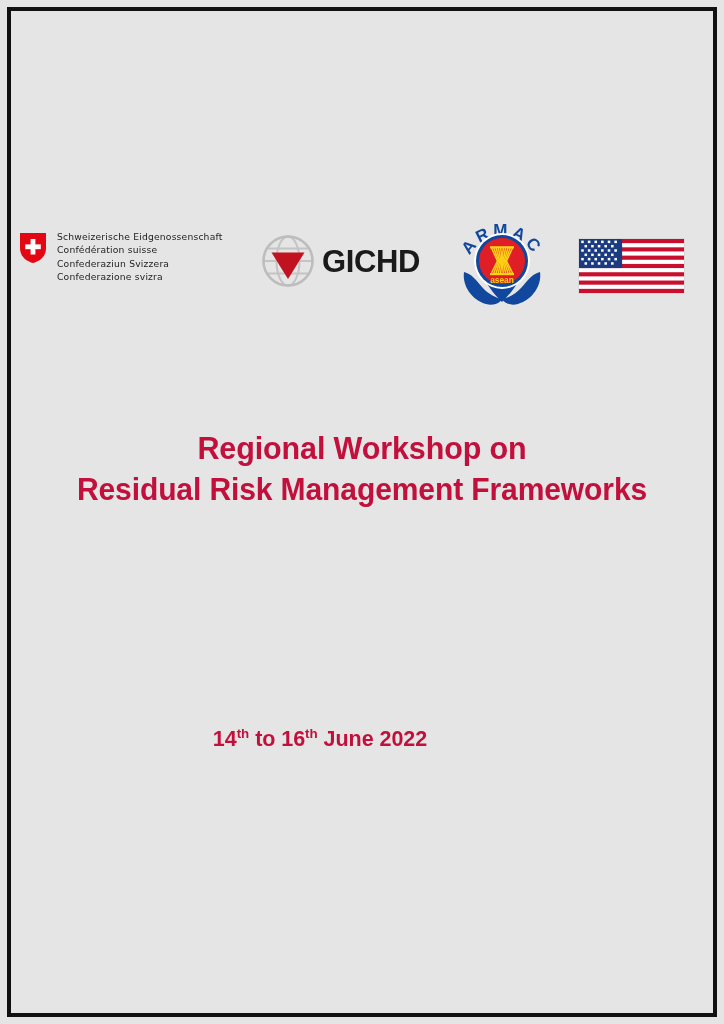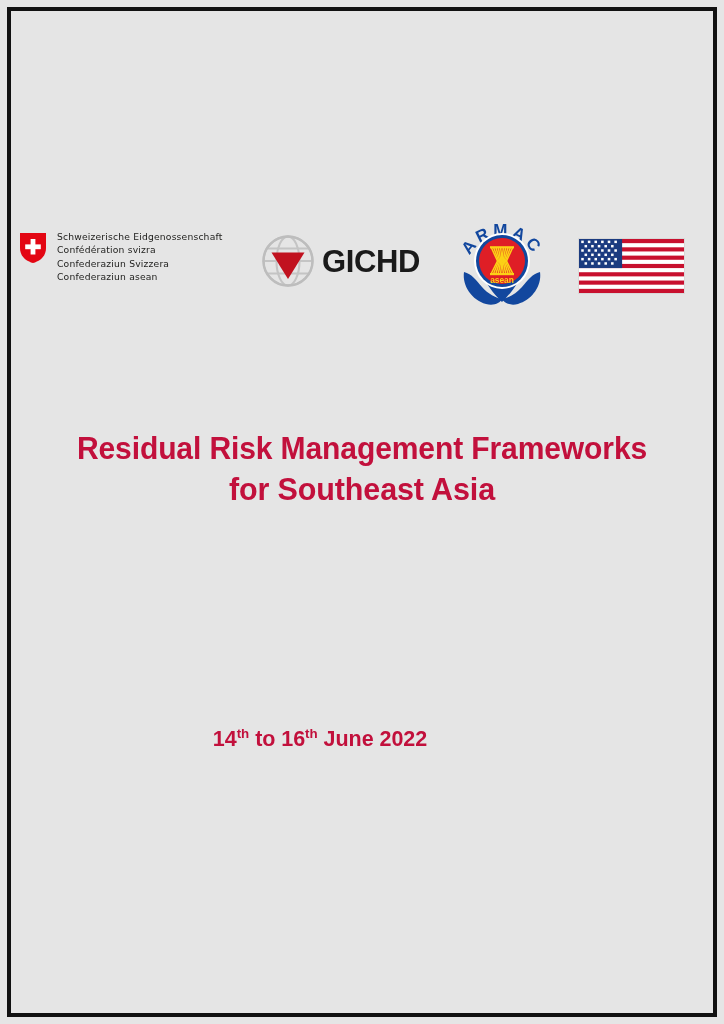--- a/index.html
+++ b/index.html
@@ -159,23 +159,23 @@
   <div class="logo-row">
 
     <div class="swiss-logo">
       <svg class="swiss-shield" viewBox="0 0 26 30">
         <path d="M0 0 H26 V15 C26 23 20.5 28 13 30 C5.5 28 0 23 0 15 Z" fill="#E30613"></path>
         <rect x="10.6" y="6.0" width="4.8" height="15.5" fill="#ffffff"></rect>
         <rect x="5.2" y="11.4" width="15.6" height="4.8" fill="#ffffff"></rect>
       </svg>
       <div class="swiss-text">
         <div>Schweizerische Eidgenossenschaft</div>
-        <div>Confédération svizra</div>
+        <div>Confédération suisse</div>
         <div>Confederaziun Svizzera</div>
-        <div>Confederaziun asean</div>
+        <div>Confederazione svizra</div>
       </div>
     </div>
 
     <div class="gichd-logo">
       <svg class="gichd-globe" viewBox="0 0 54 54">
         <g fill="none" stroke="#c4c4c4" stroke-width="2.1">
           <circle cx="27" cy="27" r="24.5"></circle>
           <ellipse cx="27" cy="27" rx="11.5" ry="24.5"></ellipse>
           <line x1="3" y1="27" x2="51" y2="27"></line>
           <path d="M7.0 14.5 H47.0"></path>
@@ -294,21 +294,21 @@
             <rect x="46" y="43" width="4.6" height="4.6"></rect>
             <rect x="58" y="43" width="4.6" height="4.6"></rect>
           </g>
         </g>
       </svg>
     </div>
 
   </div>
 
   <div class="title-block">
+    <span class="title-line">Regional Workshop on</span>
     <span class="title-line wide">Residual Risk Management Frameworks</span>
-    <span class="title-line">for Southeast Asia</span>
   </div>
 
   <div class="event-block">
     <span class="event-line"><span>14</span><span class="ord">th</span><span> to 16</span><span class="ord">th</span><span> June 2022</span></span>
   </div>
 
 </div>
 
 </body></html>

